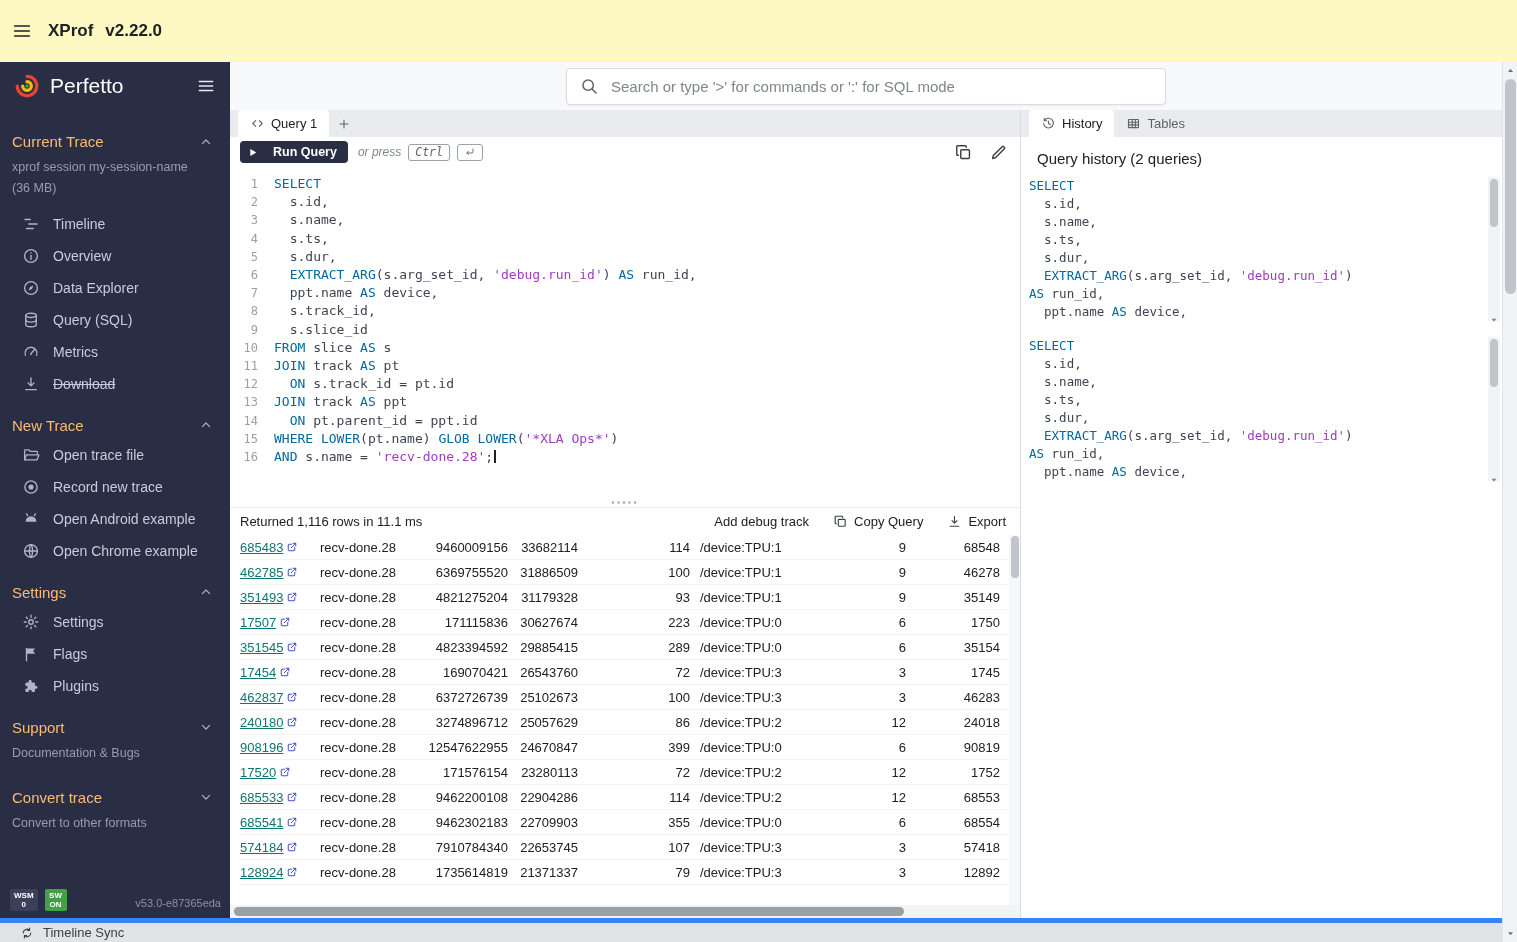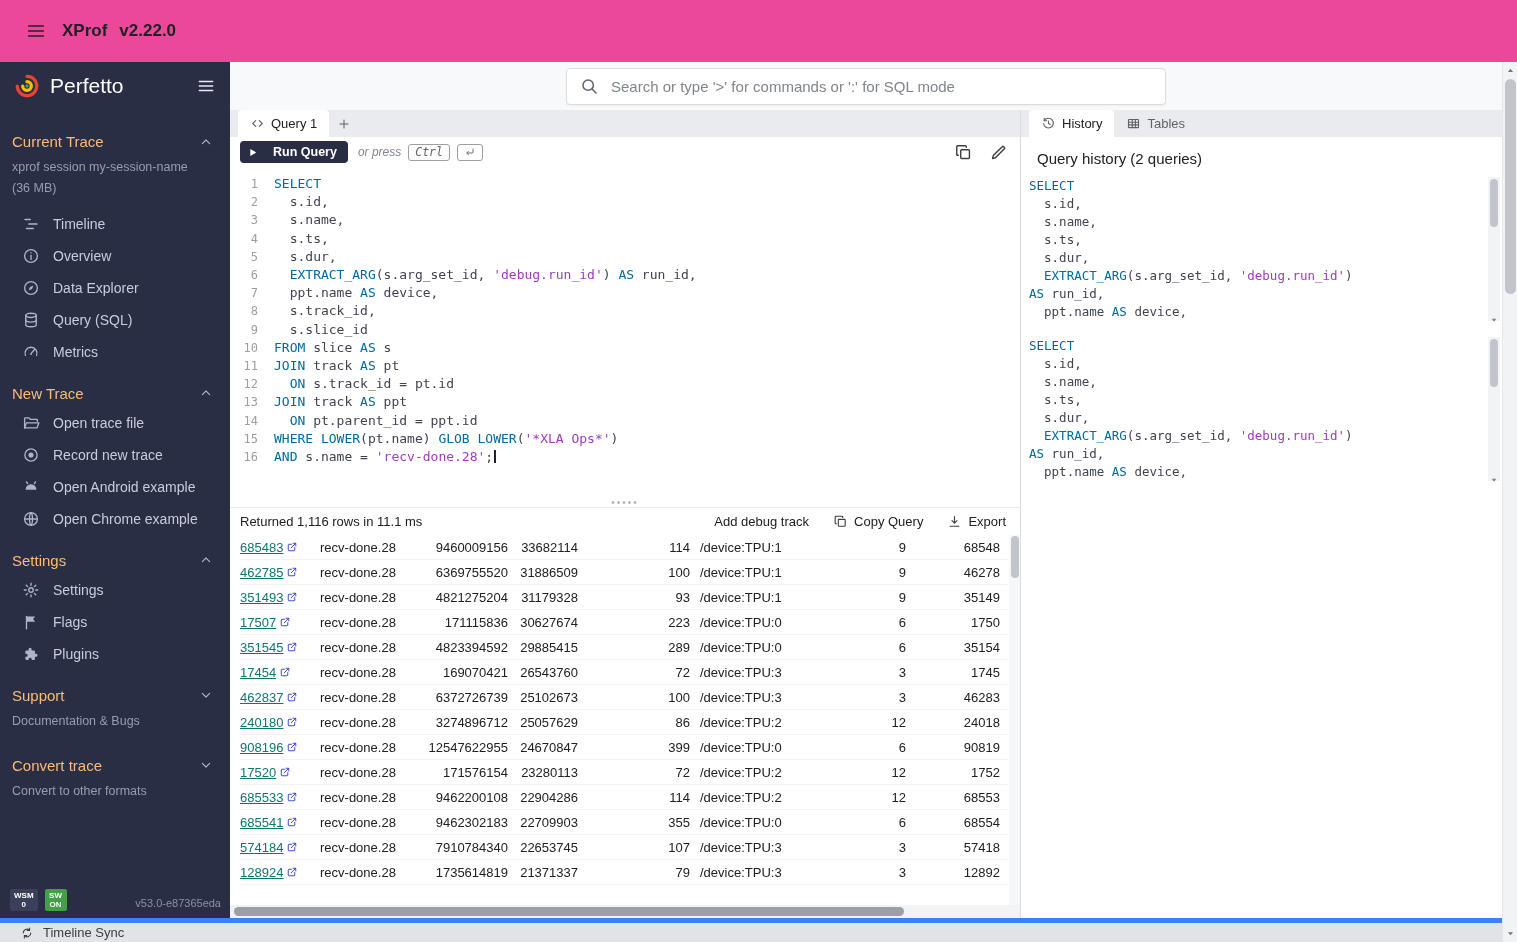--- a/index.html
+++ b/index.html
@@ -2,22 +2,22 @@
 <html><head>
 <meta charset="utf-8">
 <style>
   * { margin:0; padding:0; box-sizing:border-box; }
   html,body { width:1517px; height:942px; overflow:hidden; background:#fff;
     font-family:"Liberation Sans", sans-serif; position:relative; }
   [data-icon]{ display:inline-flex; align-items:center; justify-content:center; }
   [data-icon] svg{ width:100%; height:100%; display:block; }
 
   
-  .topbar { position:absolute; top:0; left:0; width:1517px; height:62px; background:#ec4899;
-    display:flex; align-items:center; padding-left:25px; z-index:5; }
+  .topbar { position:absolute; top:0; left:0; width:1517px; height:62px; background:#fef9c3;
+    display:flex; align-items:center; padding-left:11px; z-index:5; }
   .burger { width:22px; height:22px; color:#202124; margin-right:15px; cursor:pointer; }
   .topbar-title { font-size:17px; font-weight:700; color:#202124; }
   .topbar-version { font-size:17px; font-weight:700; color:#202124; margin-left:12px; }
 
   
   .sidebar { position:absolute; top:62px; left:0; width:230px; height:856px; background:#292e45;
     color:#c7ccdd; display:flex; flex-direction:column; overflow:hidden; }
   .brand-row { height:48px; display:flex; align-items:center; padding:0 14px; flex:0 0 auto; }
   .brand-logo { width:26px; height:26px; margin-right:10px; }
   .brand-logo svg { width:100%; height:100%; }
@@ -194,20 +194,26 @@
             </svg></span>
           <span class="nav-label">Query (SQL)</span>
         </div>
         <div class="nav-item">
           <span class="nav-icon"><svg viewBox="0 0 24 24" fill="none" stroke="currentColor" stroke-width="1.8" stroke-linecap="round" stroke-linejoin="round">
               <path d="M4.5 16.5a8 8 0 1 1 15 0"></path>
               <path d="M12.5 13.5L16.5 9"></path>
               <circle cx="12" cy="14.8" r="1.3" fill="currentColor" stroke="none"></circle>
             </svg></span>
           <span class="nav-label">Metrics</span>
+        </div>
+        <div class="nav-item disabled">
+          <span class="nav-icon"><svg viewBox="0 0 24 24" fill="none" stroke="currentColor" stroke-width="1.8" stroke-linecap="round" stroke-linejoin="round">
+              <path d="M12 4v10M8 10.5l4 4 4-4M5 19.5h14"></path>
+            </svg></span>
+          <span class="nav-label">Download</span>
         </div>
       </div>
       <div class="sec">
         <div class="sec-header">
           <span class="sec-title">New Trace</span>
           <span class="sec-chevron"><svg viewBox="0 0 24 24" fill="none" stroke="currentColor" stroke-width="1.8" stroke-linecap="round" stroke-linejoin="round">
               <path d="M6.5 14.5L12 9l5.5 5.5"></path>
             </svg></span>
         </div>
         <div class="nav-item">

